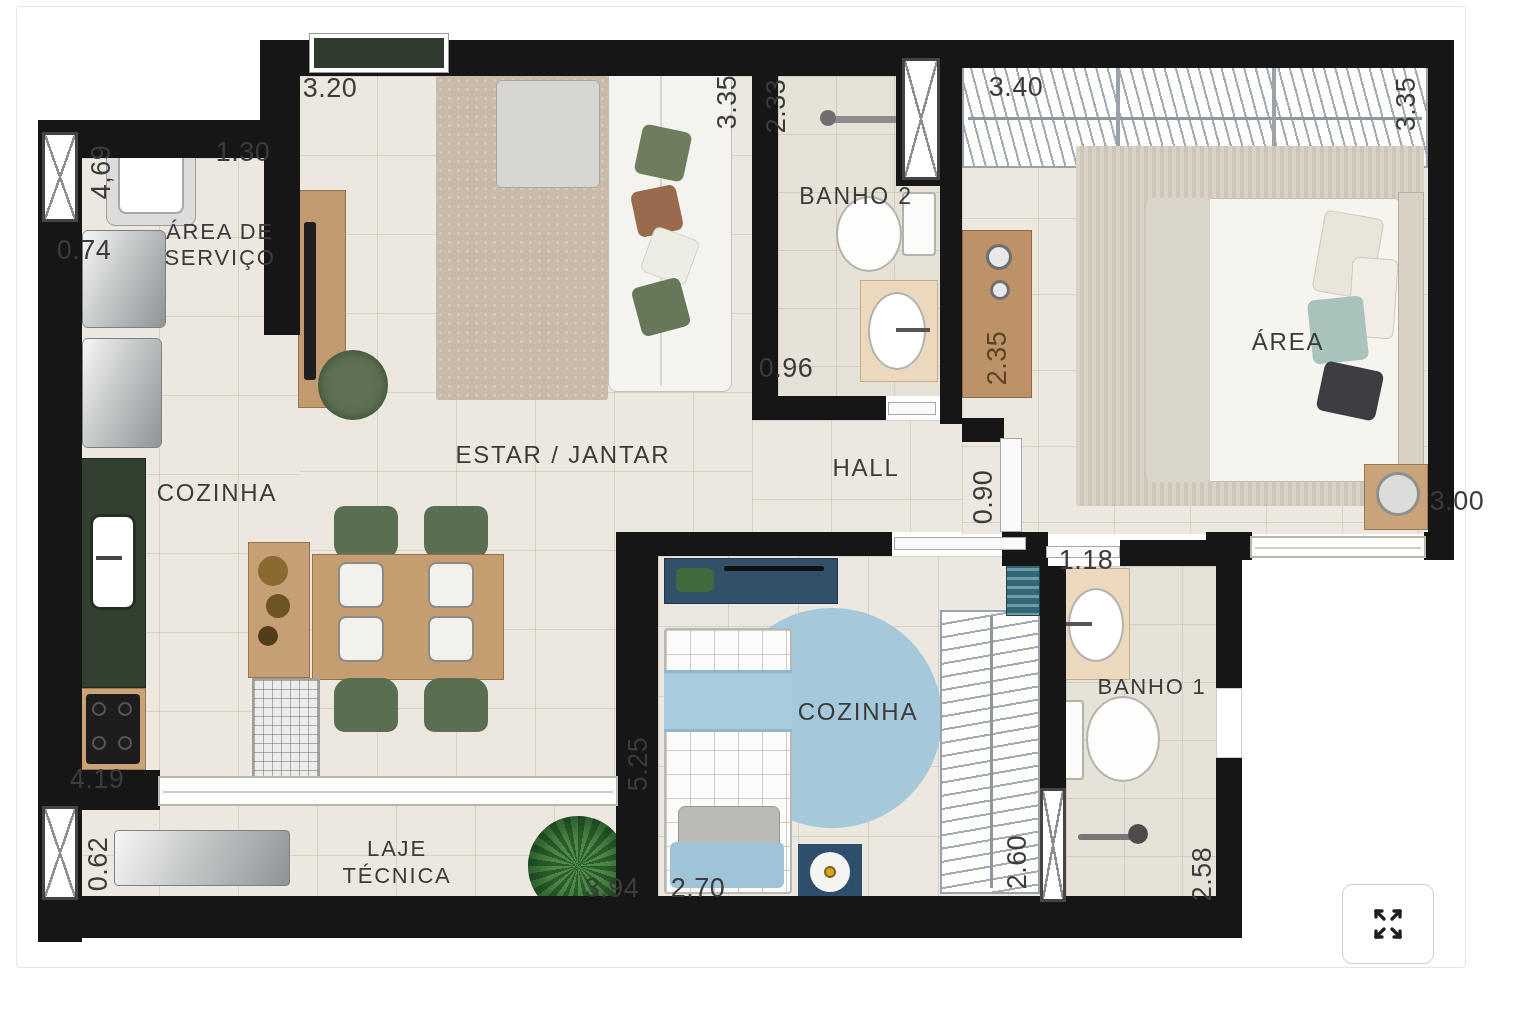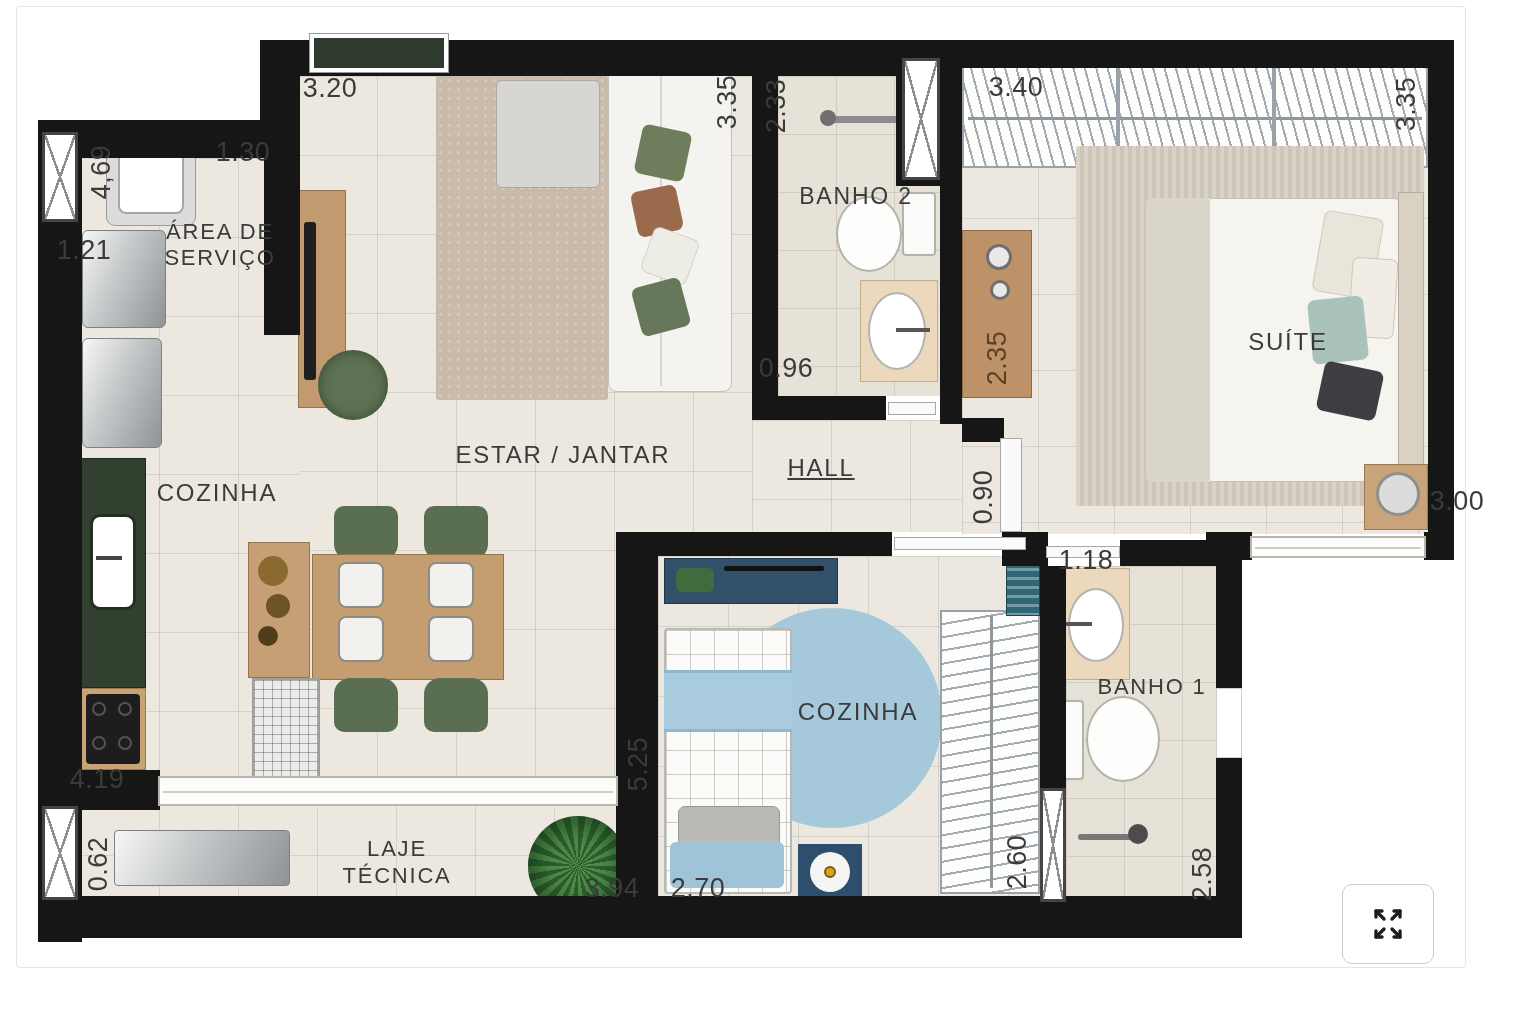--- a/index.html
+++ b/index.html
@@ -175,32 +175,32 @@
 
   <div class="door" style="left:888px;top:402px;width:48px;height:13px;"></div>
   <div class="door" style="left:1000px;top:438px;width:22px;height:94px;"></div>
   <div class="door" style="left:894px;top:537px;width:132px;height:13px;"></div>
   <div class="door" style="left:1046px;top:546px;width:74px;height:12px;"></div>
 
   <div class="lbl num v" style="left:101px;top:172px;">4,69</div>
   <div class="lbl num" style="left:243px;top:152px;text-align:center;">1.30</div>
   <div class="lbl room" style="left:220px;top:232px;font-size:22px;">ÁREA DE</div>
   <div class="lbl room" style="left:220px;top:258px;font-size:22px;">SERVIÇO</div>
-  <div class="lbl num" style="left:84px;top:250px;">1.21</div>
+  <div class="lbl num" style="left:84px;top:250px;">0.74</div>
   <div class="lbl num" style="left:330px;top:88px;">3.20</div>
   <div class="lbl num v" style="left:727px;top:102px;">3.35</div>
   <div class="lbl num v" style="left:776px;top:106px;">2.33</div>
   <div class="lbl room" style="left:856px;top:196px;font-size:23px;">BANHO 2</div>
   <div class="lbl num" style="left:786px;top:368px;">0.96</div>
   <div class="lbl num" style="left:1016px;top:87px;text-align:right;">3.40</div>
   <div class="lbl num v" style="left:1406px;top:104px;">3.35</div>
   <div class="lbl num v" style="left:997px;top:358px;color:#5c4326;">2.35</div>
-  <div class="lbl room" style="left:1288px;top:342px;">SUÍTE</div>
+  <div class="lbl room" style="left:1288px;top:342px;">ÁREA</div>
   <div class="lbl num" style="left:1457px;top:501px;">3.00</div>
-  <div class="lbl room" style="left:821px;top:468px;text-decoration:underline;">HALL</div>
+  <div class="lbl room" style="left:866px;top:468px;">HALL</div>
   <div class="lbl num v" style="left:983px;top:497px;">0.90</div>
   <div class="lbl room" style="left:217px;top:493px;">COZINHA</div>
   <div class="lbl room" style="left:563px;top:455px;">ESTAR / JANTAR</div>
   <div class="lbl num" style="left:97px;top:779px;z-index:50;">4.19</div>
   <div class="lbl num v" style="left:638px;top:764px;">5.25</div>
   <div class="lbl num v" style="left:98px;top:864px;">0.62</div>
   <div class="lbl room" style="left:397px;top:849px;font-size:22px;">LAJE</div>
   <div class="lbl room" style="left:397px;top:876px;font-size:22px;">TÉCNICA</div>
   <div class="lbl num" style="left:612px;top:888px;">3.94</div>
   <div class="lbl num" style="left:698px;top:888px;">2.70</div>

